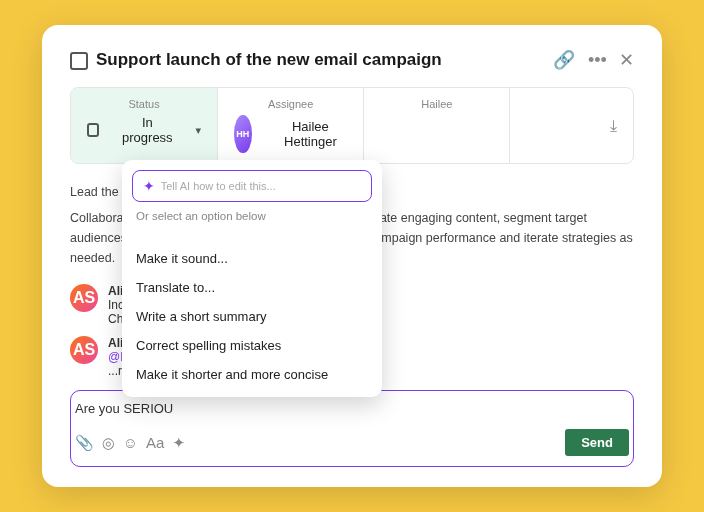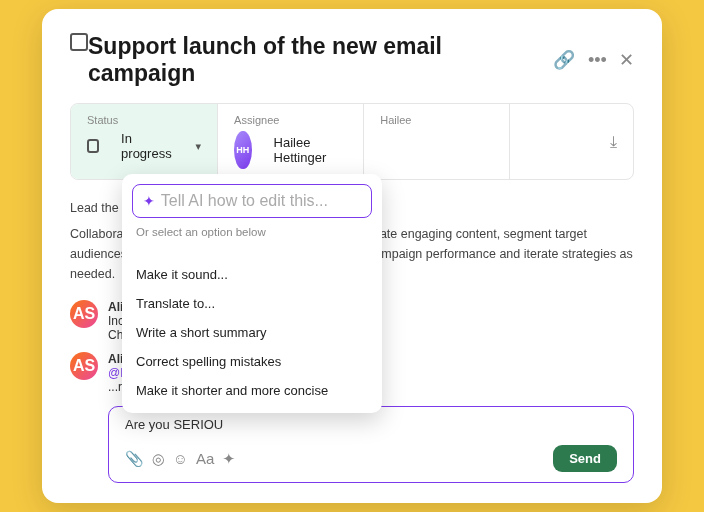--- a/index.html
+++ b/index.html
@@ -23,22 +23,23 @@
       position: relative;
     }
     .card-header {
       display: flex;
       align-items: center;
       justify-content: space-between;
       margin-bottom: 16px;
     }
     .card-title {
       display: flex;
-      align-items: flex-start;
-      font-size: 23px;
+      align-items: flex-end;
+      gap: 8px;
+      font-size: 17px;
       font-weight: 700;
       color: #1a1a1a;
     }
     .task-icon {
       width: 18px;
       height: 18px;
       border: 2px solid #555;
       border-radius: 3px;
       flex-shrink: 0;
     }
@@ -53,20 +54,21 @@
       font-size: 18px;
     }
     .meta-row {
       display: flex;
       align-items: stretch;
       gap: 0;
       margin-bottom: 18px;
       border: 1px solid #e5e5e5;
       border-radius: 8px;
       overflow: hidden;
+      text-align: center;
     }
     .meta-cell {
       padding: 10px 16px;
       border-right: 1px solid #e5e5e5;
       flex: 1;
     }
     .meta-cell:last-child {
       border-right: none;
       flex: 0.8;
       display: flex;
@@ -153,26 +155,25 @@
       flex: 1;
       font-size: 12px;
       color: #333;
     }
     .activity-content strong { font-weight: 600; }
     .activity-content .time { color: #999; font-size: 11px; margin-left: 4px; }
     .activity-content .mention { color: #7c3aed; font-weight: 500; }
     .compose-box {
       border: 1.5px solid #7c3aed;
       border-radius: 10px;
-      padding: 10px 16px;
+      padding: 10px 4px;
       display: flex;
       flex-direction: column;
       gap: 8px;
       position: relative;
-      margin-left: 38px;
     }
     .compose-input {
       font-size: 13px;
       color: #333;
       min-height: 20px;
       overflow: hidden;
       white-space: nowrap;
       text-overflow: ellipsis;
     }
     .compose-toolbar {
@@ -184,21 +185,21 @@
       display: flex;
       align-items: center;
       gap: 8px;
       color: #888;
       font-size: 15px;
     }
     .send-btn {
       background: #2d7a4f;
       color: white;
       border: none;
-      border-radius: 9px;
+      border-radius: 3px;
       padding: 6px 16px;
       font-size: 13px;
       font-weight: 600;
       cursor: pointer;
     }
     
     .ai-dropdown {
       position: absolute;
       left: 80px;
       bottom: 90px;
@@ -216,21 +217,21 @@
       margin: 0 10px 8px;
       border: 1.5px solid #7c3aed;
       border-radius: 8px;
       padding: 7px 10px;
     }
     .ai-star-icon {
       color: #7c3aed;
       font-size: 14px;
     }
     .ai-input-placeholder {
-      font-size: 16px;
+      font-size: 11px;
       color: #aaa;
     }
     .ai-section-label {
       font-size: 11.5px;
       color: #888;
       padding: 0 14px;
       margin-bottom: 22px;
     }
     .ai-option {
       font-size: 13px;

